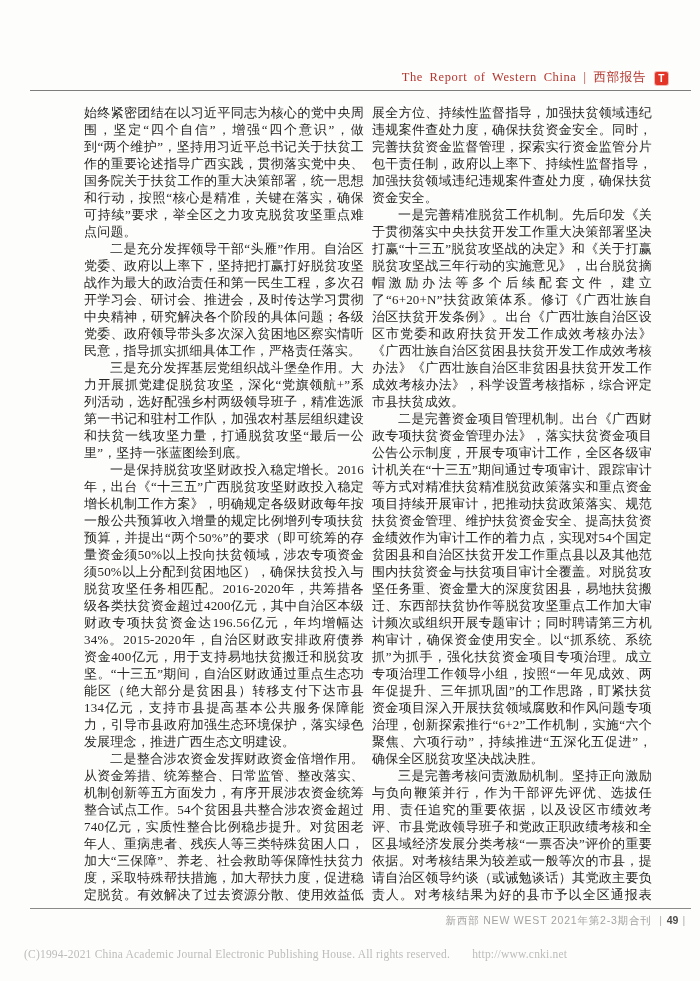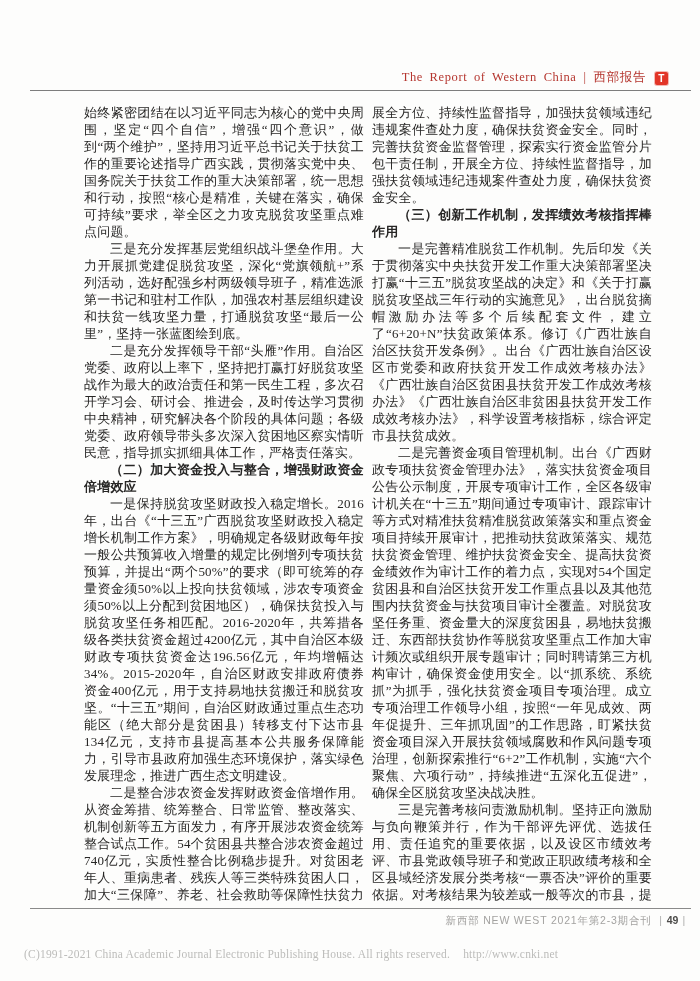--- a/index.html
+++ b/index.html
@@ -27,52 +27,50 @@
 
   
   .footer-rule{position:absolute; left:30px; right:9px; top:908px; border-top:1.4px solid #8a8a8a;}
   .page-footer{position:absolute; top:914px; right:10px; font-family:"Liberation Sans","DejaVu Sans",sans-serif;
                font-size:10.5px; color:#a3a2a0; letter-spacing:.8px; white-space:nowrap;}
   .page-footer .bar{color:#aeaeac; margin:0 4px;}
   .page-footer .pagenum{color:#4c4b49; font-weight:bold; letter-spacing:0;}
 
   .cnki-line{position:absolute; left:24px; top:948px; font-size:11.5px; color:#bcbcba;
              letter-spacing:.2px; white-space:nowrap;}
-  .cnki-line .url{margin-left:13px;}
+  .cnki-line .url{margin-left:22px;}
 </style>
 </head>
 <body>
 
 <div class="page">
 
   <div class="running-head">
     <span>The Report of Western China</span><span class="sep">|</span><span>西部报告</span><span class="logo-badge">T</span>
   </div>
   <div class="header-rule"></div>
 
   <div class="col col-left">
     <p>始终紧密团结在以习近平同志为核心的党中央周围，坚定“四个自信”，增强“四个意识”，做到“两个维护”，坚持用习近平总书记关于扶贫工作的重要论述指导广西实践，贯彻落实党中央、国务院关于扶贫工作的重大决策部署，统一思想和行动，按照“核心是精准，关键在落实，确保可持续”要求，举全区之力攻克脱贫攻坚重点难点问题。</p>
+    <p class="indent">二是充分发挥领导干部“头雁”作用。自治区党委、政府以上率下，坚持把打赢打好脱贫攻坚战作为最大的政治责任和第一民生工程，多次召开学习会、研讨会、推进会，及时传达学习贯彻中央精神，研究解决各个阶段的具体问题；各级党委、政府领导带头多次深入贫困地区察实情听民意，指导抓实抓细具体工作，严格责任落实。</p>
     <p class="indent">三是充分发挥基层党组织战斗堡垒作用。大力开展抓党建促脱贫攻坚，深化“党旗领航+”系列活动，选好配强乡村两级领导班子，精准选派第一书记和驻村工作队，加强农村基层组织建设和扶贫一线攻坚力量，打通脱贫攻坚“最后一公里”，坚持一张蓝图绘到底。</p>
-    <p class="indent">二是充分发挥领导干部“头雁”作用。自治区党委、政府以上率下，坚持把打赢打好脱贫攻坚战作为最大的政治责任和第一民生工程，多次召开学习会、研讨会、推进会，及时传达学习贯彻中央精神，研究解决各个阶段的具体问题；各级党委、政府领导带头多次深入贫困地区察实情听民意，指导抓实抓细具体工作，严格责任落实。</p>
-    <p class="heading">（二）加大资金投入与整合，增强财政资金倍增效应</p>
     <p class="indent">一是保持脱贫攻坚财政投入稳定增长。2016年，出台《“十三五”广西脱贫攻坚财政投入稳定增长机制工作方案》，明确规定各级财政每年按一般公共预算收入增量的规定比例增列专项扶贫预算，并提出“两个50%”的要求（即可统筹的存量资金须50%以上投向扶贫领域，涉农专项资金须50%以上分配到贫困地区），确保扶贫投入与脱贫攻坚任务相匹配。2016-2020年，共筹措各级各类扶贫资金超过4200亿元，其中自治区本级财政专项扶贫资金达196.56亿元，年均增幅达34%。2015-2020年，自治区财政安排政府债券资金400亿元，用于支持易地扶贫搬迁和脱贫攻坚。“十三五”期间，自治区财政通过重点生态功能区（绝大部分是贫困县）转移支付下达市县134亿元，支持市县提高基本公共服务保障能力，引导市县政府加强生态环境保护，落实绿色发展理念，推进广西生态文明建设。</p>
     <p class="indent">二是整合涉农资金发挥财政资金倍增作用。从资金筹措、统筹整合、日常监管、整改落实、机制创新等五方面发力，有序开展涉农资金统筹整合试点工作。54个贫困县共整合涉农资金超过740亿元，实质性整合比例稳步提升。对贫困老年人、重病患者、残疾人等三类特殊贫困人口，加大“三保障”、养老、社会救助等保障性扶贫力度，采取特殊帮扶措施，加大帮扶力度，促进稳定脱贫。有效解决了过去资源分散、使用效益低下等问题。同时，完善扶贫资金监督管理，探索实行资金监管分片包干责任制，开</p>
   </div>
 
   <div class="col col-right">
-    <p>展全方位、持续性监督指导，加强扶贫领域违纪违规案件查处力度，确保扶贫资金安全。同时，完善扶贫资金监督管理，探索实行资金监管分片包干责任制，开展全方位、持续性监督指导，加强扶贫领域违纪违规案件查处力度，确保扶贫资金安全。</p>
-    <p class="heading">（三）创新工作机制，发挥绩效考核指挥棒作用</p>
+    <p>展全方位、持续性监督指导，加强扶贫领域违纪违规案件查处力度，确保扶贫资金安全。同时，完善扶贫资金监督管理，探索实行资金监管分片包干责任制，政府以上率下、持续性监督指导，加强扶贫领域违纪违规案件查处力度，确保扶贫资金安全。</p>
     <p class="indent">一是完善精准脱贫工作机制。先后印发《关于贯彻落实中央扶贫开发工作重大决策部署坚决打赢“十三五”脱贫攻坚战的决定》和《关于打赢脱贫攻坚战三年行动的实施意见》，出台脱贫摘帽激励办法等多个后续配套文件，建立了“6+20+N”扶贫政策体系。修订《广西壮族自治区扶贫开发条例》。出台《广西壮族自治区设区市党委和政府扶贫开发工作成效考核办法》《广西壮族自治区贫困县扶贫开发工作成效考核办法》《广西壮族自治区非贫困县扶贫开发工作成效考核办法》，科学设置考核指标，综合评定市县扶贫成效。</p>
     <p class="indent">二是完善资金项目管理机制。出台《广西财政专项扶贫资金管理办法》，落实扶贫资金项目公告公示制度，开展专项审计工作，全区各级审计机关在“十三五”期间通过专项审计、跟踪审计等方式对精准扶贫精准脱贫政策落实和重点资金项目持续开展审计，把推动扶贫政策落实、规范扶贫资金管理、维护扶贫资金安全、提高扶贫资金绩效作为审计工作的着力点，实现对54个国定贫困县和自治区扶贫开发工作重点县以及其他范围内扶贫资金与扶贫项目审计全覆盖。对脱贫攻坚任务重、资金量大的深度贫困县，易地扶贫搬迁、东西部扶贫协作等脱贫攻坚重点工作加大审计频次或组织开展专题审计；同时聘请第三方机构审计，确保资金使用安全。以“抓系统、系统抓”为抓手，强化扶贫资金项目专项治理。成立专项治理工作领导小组，按照“一年见成效、两年促提升、三年抓巩固”的工作思路，盯紧扶贫资金项目深入开展扶贫领域腐败和作风问题专项治理，创新探索推行“6+2”工作机制，实施“六个聚焦、六项行动”，持续推进“五深化五促进”，确保全区脱贫攻坚决战决胜。</p>
     <p class="indent">三是完善考核问责激励机制。坚持正向激励与负向鞭策并行，作为干部评先评优、选拔任用、责任追究的重要依据，以及设区市绩效考评、市县党政领导班子和党政正职政绩考核和全区县域经济发展分类考核“一票否决”评价的重要依据。对考核结果为较差或一般等次的市县，提请自治区领导约谈（或诫勉谈话）其党政主要负责人。对考核结果为好的县市予以全区通报表扬，给予财政专项扶贫资金奖励。2019年，给予年度扶贫成效考核为综合评价</p>
   </div>
 
   <div class="footer-rule"></div>
   <div class="page-footer">
     <span>新西部 NEW WEST 2021年第2-3期合刊</span>
     <span class="bar">|</span><span class="pagenum">49</span><span class="bar">|</span>
   </div>
 
   <div class="cnki-line">
-    <span>(C)1991-2021 China Academic Journal Electronic Publishing House. All rights reserved.</span><span class="url">http://www.cnki.net</span>
+    <span>(C)1994-2021 China Academic Journal Electronic Publishing House. All rights reserved.</span><span class="url">http://www.cnki.net</span>
   </div>
 
 </div>
 
 </body></html>

